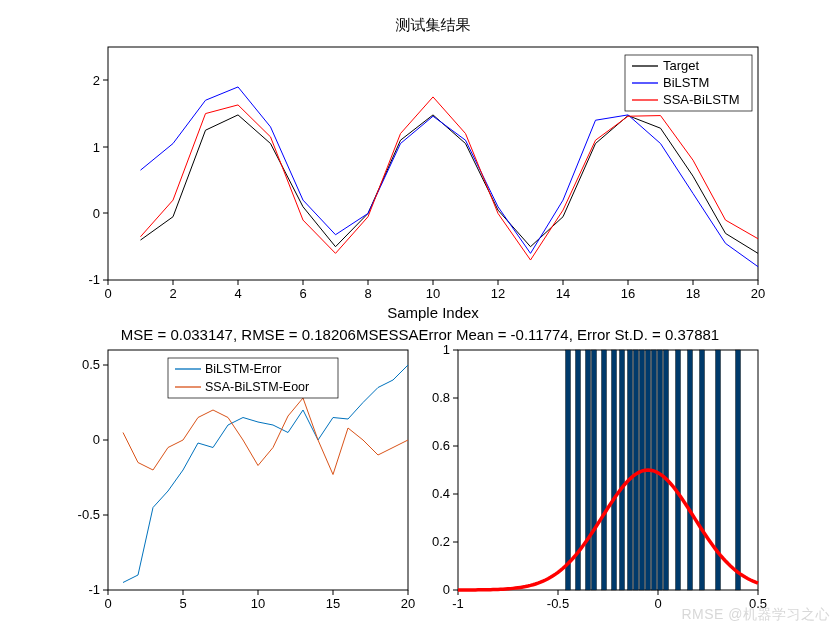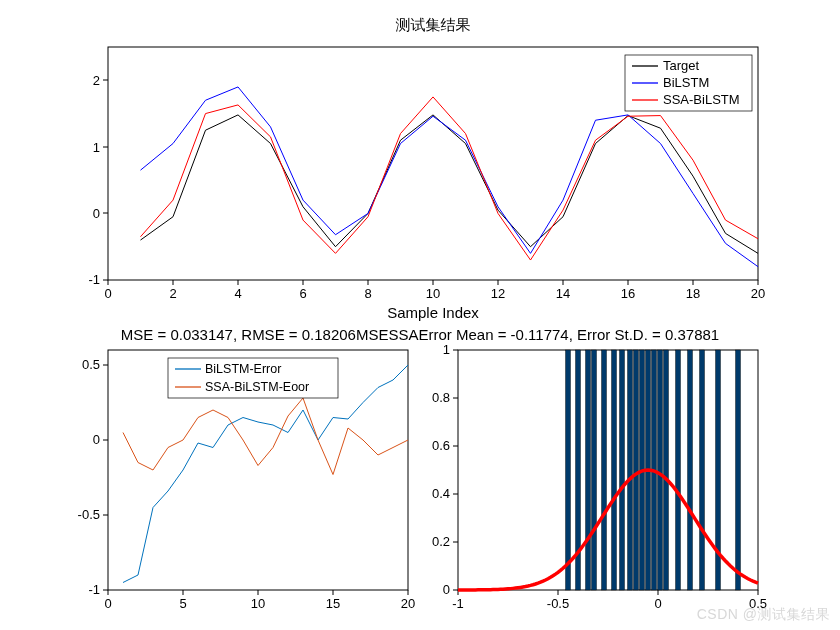--- a/index.html
+++ b/index.html
@@ -176,16 +176,16 @@
         <rect x="687.5" y="350" width="5" height="240" fill="#003a6b" stroke="#000" stroke-width="0.4"></rect>
         <rect x="699.5" y="350" width="5" height="240" fill="#003a6b" stroke="#000" stroke-width="0.4"></rect>
         <rect x="715.5" y="350" width="5" height="240" fill="#003a6b" stroke="#000" stroke-width="0.4"></rect>
         <rect x="735.5" y="350" width="5" height="240" fill="#003a6b" stroke="#000" stroke-width="0.4"></rect>
       </g>
     <path id="br-curve" fill="none" stroke="#ff0000" stroke-width="3.5" d="M458 589.9763112257623 L460.5 589.9703931846482 L463 589.9631058056076 L465.5 589.9541603177412 L468 589.9432138538377 L470.5 589.9298608620855 L473 589.9136234842134 L475.5 589.8939408431678 L478 589.8701571949994 L480.5 589.8415089151051 L483 589.8071103087965 L485.5 589.7659382607595 L488 589.7168157676923 L490.5 589.6583944335146 L493 589.5891360471901 L495.5 589.5072934093982 L498 589.4108906258386 L500.5 589.2977031414924 L503 589.1652378510398 L505.5 589.0107136849706 L508 588.831043137526 L510.5 588.6228152699949 L513 588.3822807892499 L515.5 588.1053398646468 L518 587.7875334041371 L520.5 587.4240385599887 L523 587.0096692730389 L525.5 586.538882688888 L528 586.0057922868172 L530.5 585.4041885494316 L533 584.7275679651912 L535.5 583.9691710944473 L538 583.1220303401254 L540.5 582.1790279450631 L543 581.1329645882283 L545.5 579.976638771371 L548 578.7029369768572 L550.5 577.3049343382703 L553 575.77600530075 L555.5 574.1099434620935 L558 572.3010894836445 L560.5 570.3444656484344 L563 568.235915330479 L565.5 565.9722453321177 L568 563.5513687551469 L570.5 560.972445806148 L573 558.2360197070482 L575.5 555.3441446987392 L578 552.3005029983431 L580.5 549.1105075084957 L583 545.781387087789 L585.5 542.3222512816931 L588 538.744131587492 L590.5 535.0599965874063 L593 531.2847386311512 L595.5 527.4351301800073 L598 523.5297484336429 L600.5 519.5888674402141 L603 515.634317528721 L605.5 511.6893125867466 L608 507.77824642077263 L610.5 503.9264601626302 L613 500.15998340522015 L615.5 496.5052524435289 L618 492.98880964297473 L620.5 489.63698853650595 L623 486.47558974592545 L625.5 483.5295532147194 L628 480.8226325146387 L630.5 478.37707713482706 L633 476.21332867222105 L635.5 474.34973671092513 L638 472.8022999060013 L640.5 471.58443737754175 L643 470.7067949820853 L645.5 470.1770903724882 L648 470 L650.5 470.1770903724882 L653 470.7067949820853 L655.5 471.58443737754175 L658 472.8022999060013 L660.5 474.34973671092513 L663 476.21332867222105 L665.5 478.37707713482706 L668 480.8226325146387 L670.5 483.5295532147194 L673 486.4755897459255 L675.5 489.6369885365059 L678 492.98880964297473 L680.5 496.5052524435289 L683 500.1599834052202 L685.5 503.9264601626301 L688 507.7782464207727 L690.5 511.6893125867466 L693 515.634317528721 L695.5 519.588867440214 L698 523.529748433643 L700.5 527.4351301800073 L703 531.2847386311512 L705.5 535.0599965874062 L708 538.744131587492 L710.5 542.3222512816931 L713 545.7813870877889 L715.5 549.1105075084957 L718 552.3005029983431 L720.5 555.3441446987392 L723 558.2360197070482 L725.5 560.972445806148 L728 563.5513687551469 L730.5 565.9722453321177 L733 568.235915330479 L735.5 570.3444656484345 L738 572.3010894836445 L740.5 574.1099434620935 L743 575.77600530075 L745.5 577.3049343382703 L748 578.7029369768572 L750.5 579.976638771371 L753 581.1329645882283 L755.5 582.1790279450631 L758 583.1220303401254 "></path>
   </g>
 
 </svg>
 
-<div class="watermark">CSDN @测试集结果</div>
+<div class="watermark">RMSE @机器学习之心</div>
 
 
 
 
 </body></html>

